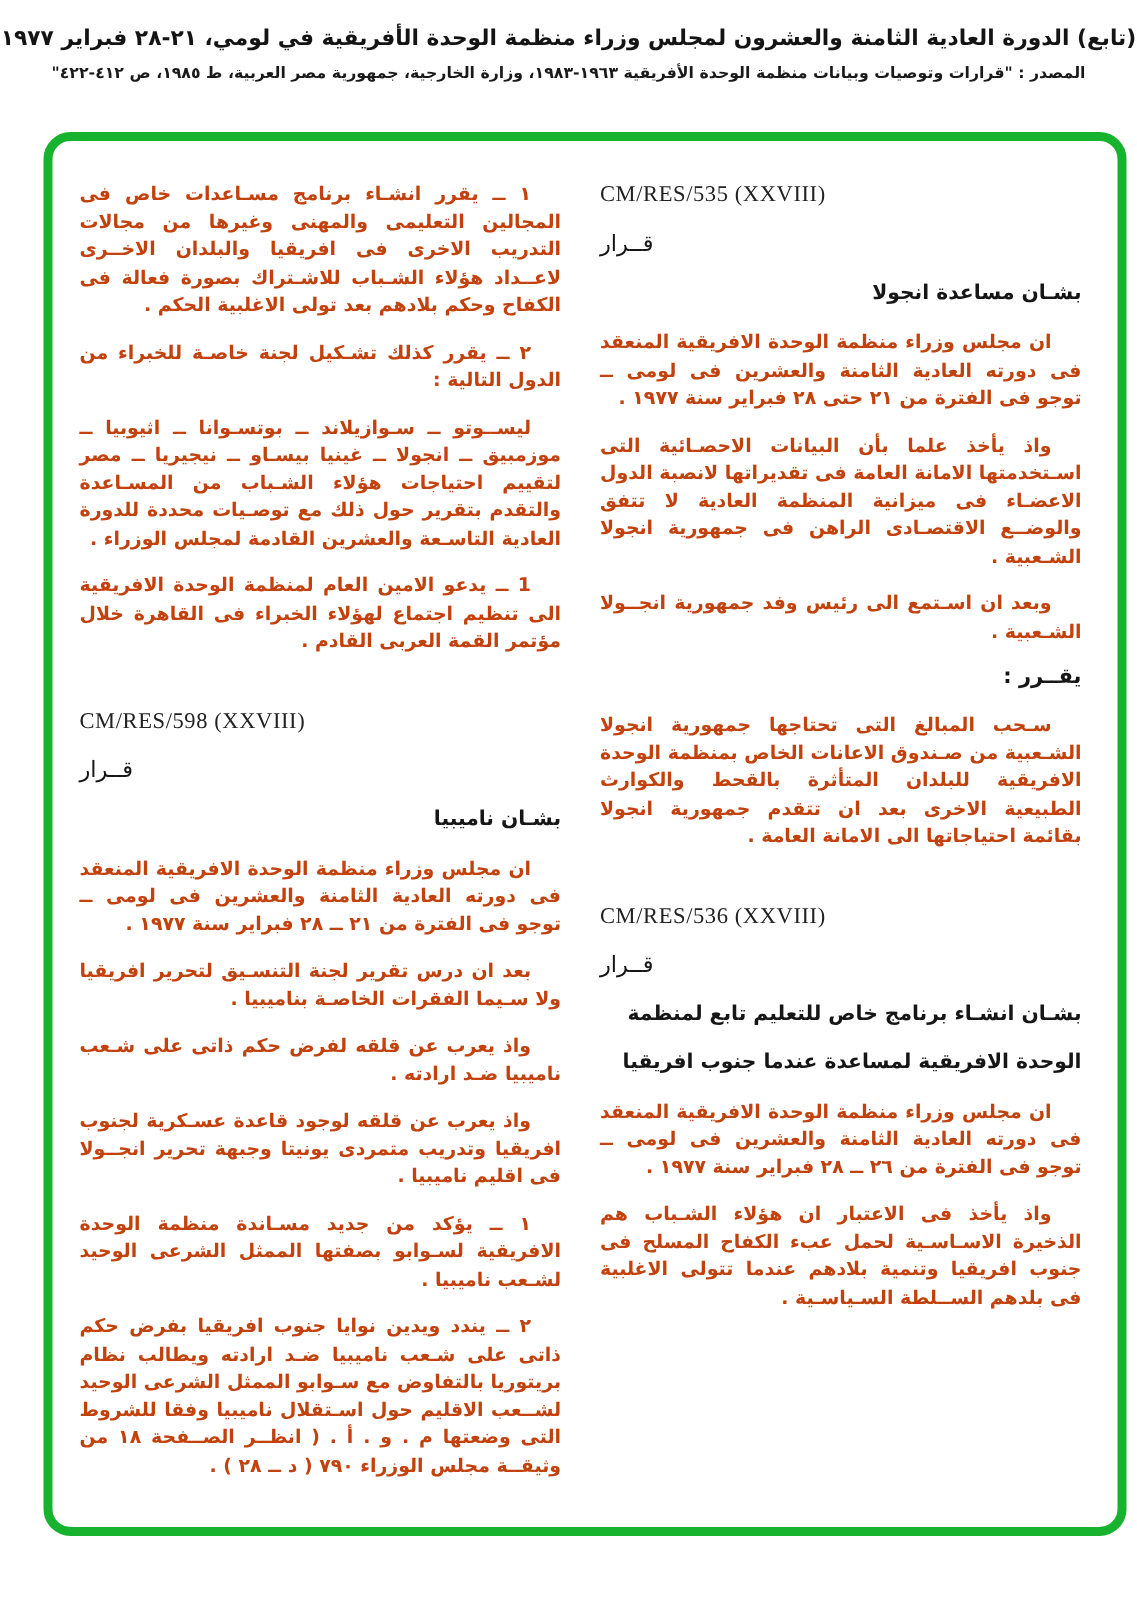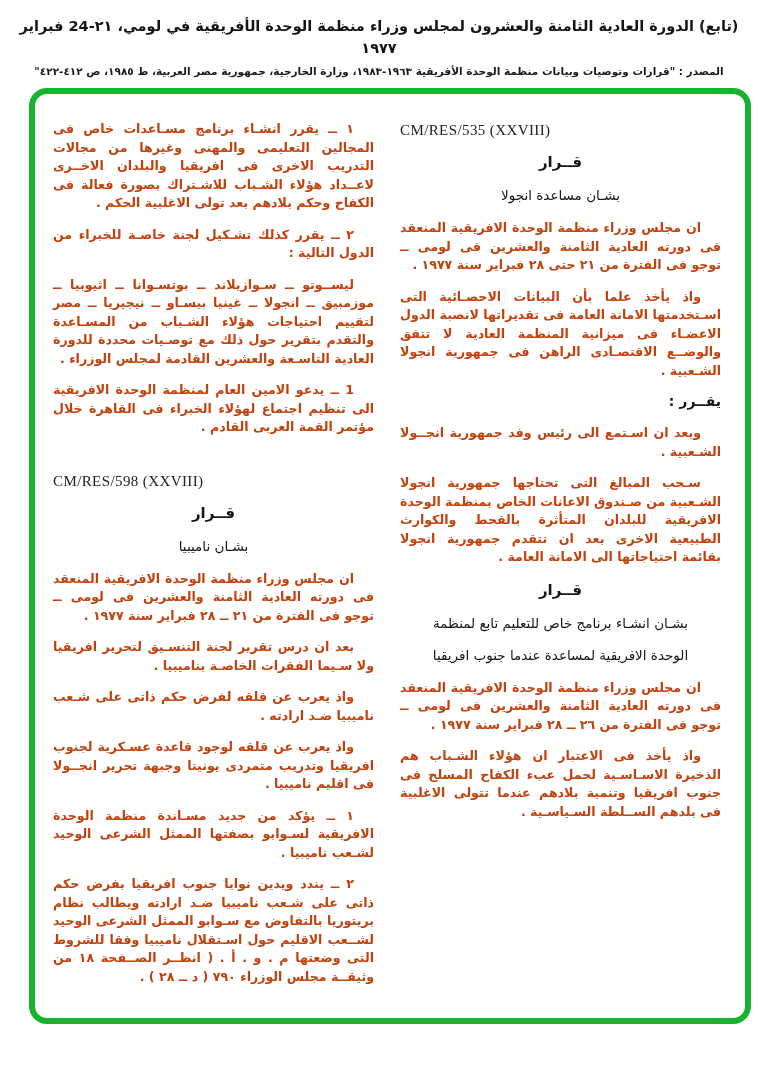--- a/index.html
+++ b/index.html
@@ -75,29 +75,29 @@
     font-family: "Liberation Serif", "DejaVu Serif", serif;
     font-size: 15px;
     font-weight: 400;
     letter-spacing: 0.4px;
     color: #222;
     margin: 36px 0 8px;
   }
   .column .ref:first-child { margin-top: 2px; }
 
   .heading {
-    text-align: center;
-    font-weight: 700;
+    text-align: left;
+    font-weight: 400;
     font-size: 15px;
     margin: 14px 0 16px;
     color: #161616;
   }
   .subheading {
-    text-align: center;
-    font-weight: 400;
+    text-align: right;
+    font-weight: 700;
     font-size: 13.5px;
     margin: 0 0 16px;
     color: #161616;
   }
   .para {
     text-align: justify;
     text-justify: inter-word;
     text-indent: 20px;
     font-size: 12.6px;
     font-weight: 700;
@@ -110,35 +110,36 @@
     font-size: 14px;
     text-align: right;
     margin: 6px 0 15px;
     color: #161616;
   }
 </style>
 </head>
 <body>
 
 <header class="page-header">
-  <div class="session-title">(تابع) الدورة العادية الثامنة والعشرون لمجلس وزراء منظمة الوحدة الأفريقية في لومي، ٢١-24 فبراير ١٩٧٧</div>
+  <div class="session-title">(تابع) الدورة العادية الثامنة والعشرون لمجلس وزراء منظمة الوحدة الأفريقية في لومي، ٢١-٢٨ فبراير ١٩٧٧</div>
   <div class="source-line">المصدر : "قرارات وتوصيات وبيانات منظمة الوحدة الأفريقية ١٩٦٣-١٩٨٣، وزارة الخارجية، جمهورية مصر العربية، ط ١٩٨٥، ص ٤١٢-٤٢٢"</div>
 </header>
 
 <div class="frame" style="border-color: rgb(23, 179, 46);">
   <div class="frame-inner">
     <div class="column">
         <div class="blk ref">CM/RES/535 (XXVIII)</div>
         <div class="blk heading">قــرار</div>
         <div class="blk subheading">بشـان مساعدة انجولا</div>
         <div class="blk para">ان مجلس وزراء منظمة الوحدة الافريقية المنعقد فى دورته العادية الثامنة والعشرين فى لومى ــ توجو فى الفترة من ٢١ حتى ٢٨ فبراير سنة ١٩٧٧ .</div>
         <div class="blk para">واذ يأخذ علما بأن البيانات الاحصـائية التى اسـتخدمتها الامانة العامة فى تقديراتها لانصبة الدول الاعضـاء فى ميزانية المنظمة العادية لا تتفق والوضــع الاقتصـادى الراهن فى جمهورية انجولا الشـعبية .</div>
+        <div class="blk para">وبعد ان اسـتمع الى رئيس وفد جمهورية انجــولا الشـعبية .</div>
         <div class="blk label">يقــرر :</div>
-        <div class="blk para">وبعد ان اسـتمع الى رئيس وفد جمهورية انجــولا الشـعبية .</div>
         <div class="blk para">سـحب المبالغ التى تحتاجها جمهورية انجولا الشـعبية من صـندوق الاعانات الخاص بمنظمة الوحدة الافريقية للبلدان المتأثرة بالقحط والكوارث الطبيعية الاخرى بعد ان تتقدم جمهورية انجولا بقائمة احتياجاتها الى الامانة العامة .</div>
+        <div class="blk ref">CM/RES/536 (XXVIII)</div>
         <div class="blk heading">قــرار</div>
         <div class="blk subheading">بشـان انشـاء برنامج خاص للتعليم تابع لمنظمة</div>
         <div class="blk subheading">الوحدة الافريقية لمساعدة عندما جنوب افريقيا</div>
         <div class="blk para">ان مجلس وزراء منظمة الوحدة الافريقية المنعقد فى دورته العادية الثامنة والعشرين فى لومى ــ توجو فى الفترة من ٢٦ ــ ٢٨ فبراير سنة ١٩٧٧ .</div>
         <div class="blk para">واذ يأخذ فى الاعتبار ان هؤلاء الشـباب هم الذخيرة الاسـاسـية لحمل عبء الكفاح المسلح فى جنوب افريقيا وتنمية بلادهم عندما تتولى الاغلبية فى بلدهم الســلطة السـياسـية .</div>
       </div>
     <div class="column">
         <div class="blk para">١ ــ يقرر انشـاء برنامج مسـاعدات خاص فى المجالين التعليمى والمهنى وغيرها من مجالات التدريب الاخرى فى افريقيا والبلدان الاخــرى لاعــداد هؤلاء الشـباب للاشـتراك بصورة فعالة فى الكفاح وحكم بلادهم بعد تولى الاغلبية الحكم .</div>
         <div class="blk para">٢ ــ يقرر كذلك تشـكيل لجنة خاصـة للخبراء من الدول التالية :</div>
         <div class="blk para">ليســوتو ــ سـوازيلاند ــ بوتسـوانا ــ اثيوبيا ــ موزمبيق ــ انجولا ــ غينيا بيسـاو ــ نيجيريا ــ مصر لتقييم احتياجات هؤلاء الشـباب من المسـاعدة والتقدم بتقرير حول ذلك مع توصـيات محددة للدورة العادية التاسـعة والعشرين القادمة لمجلس الوزراء .</div>

